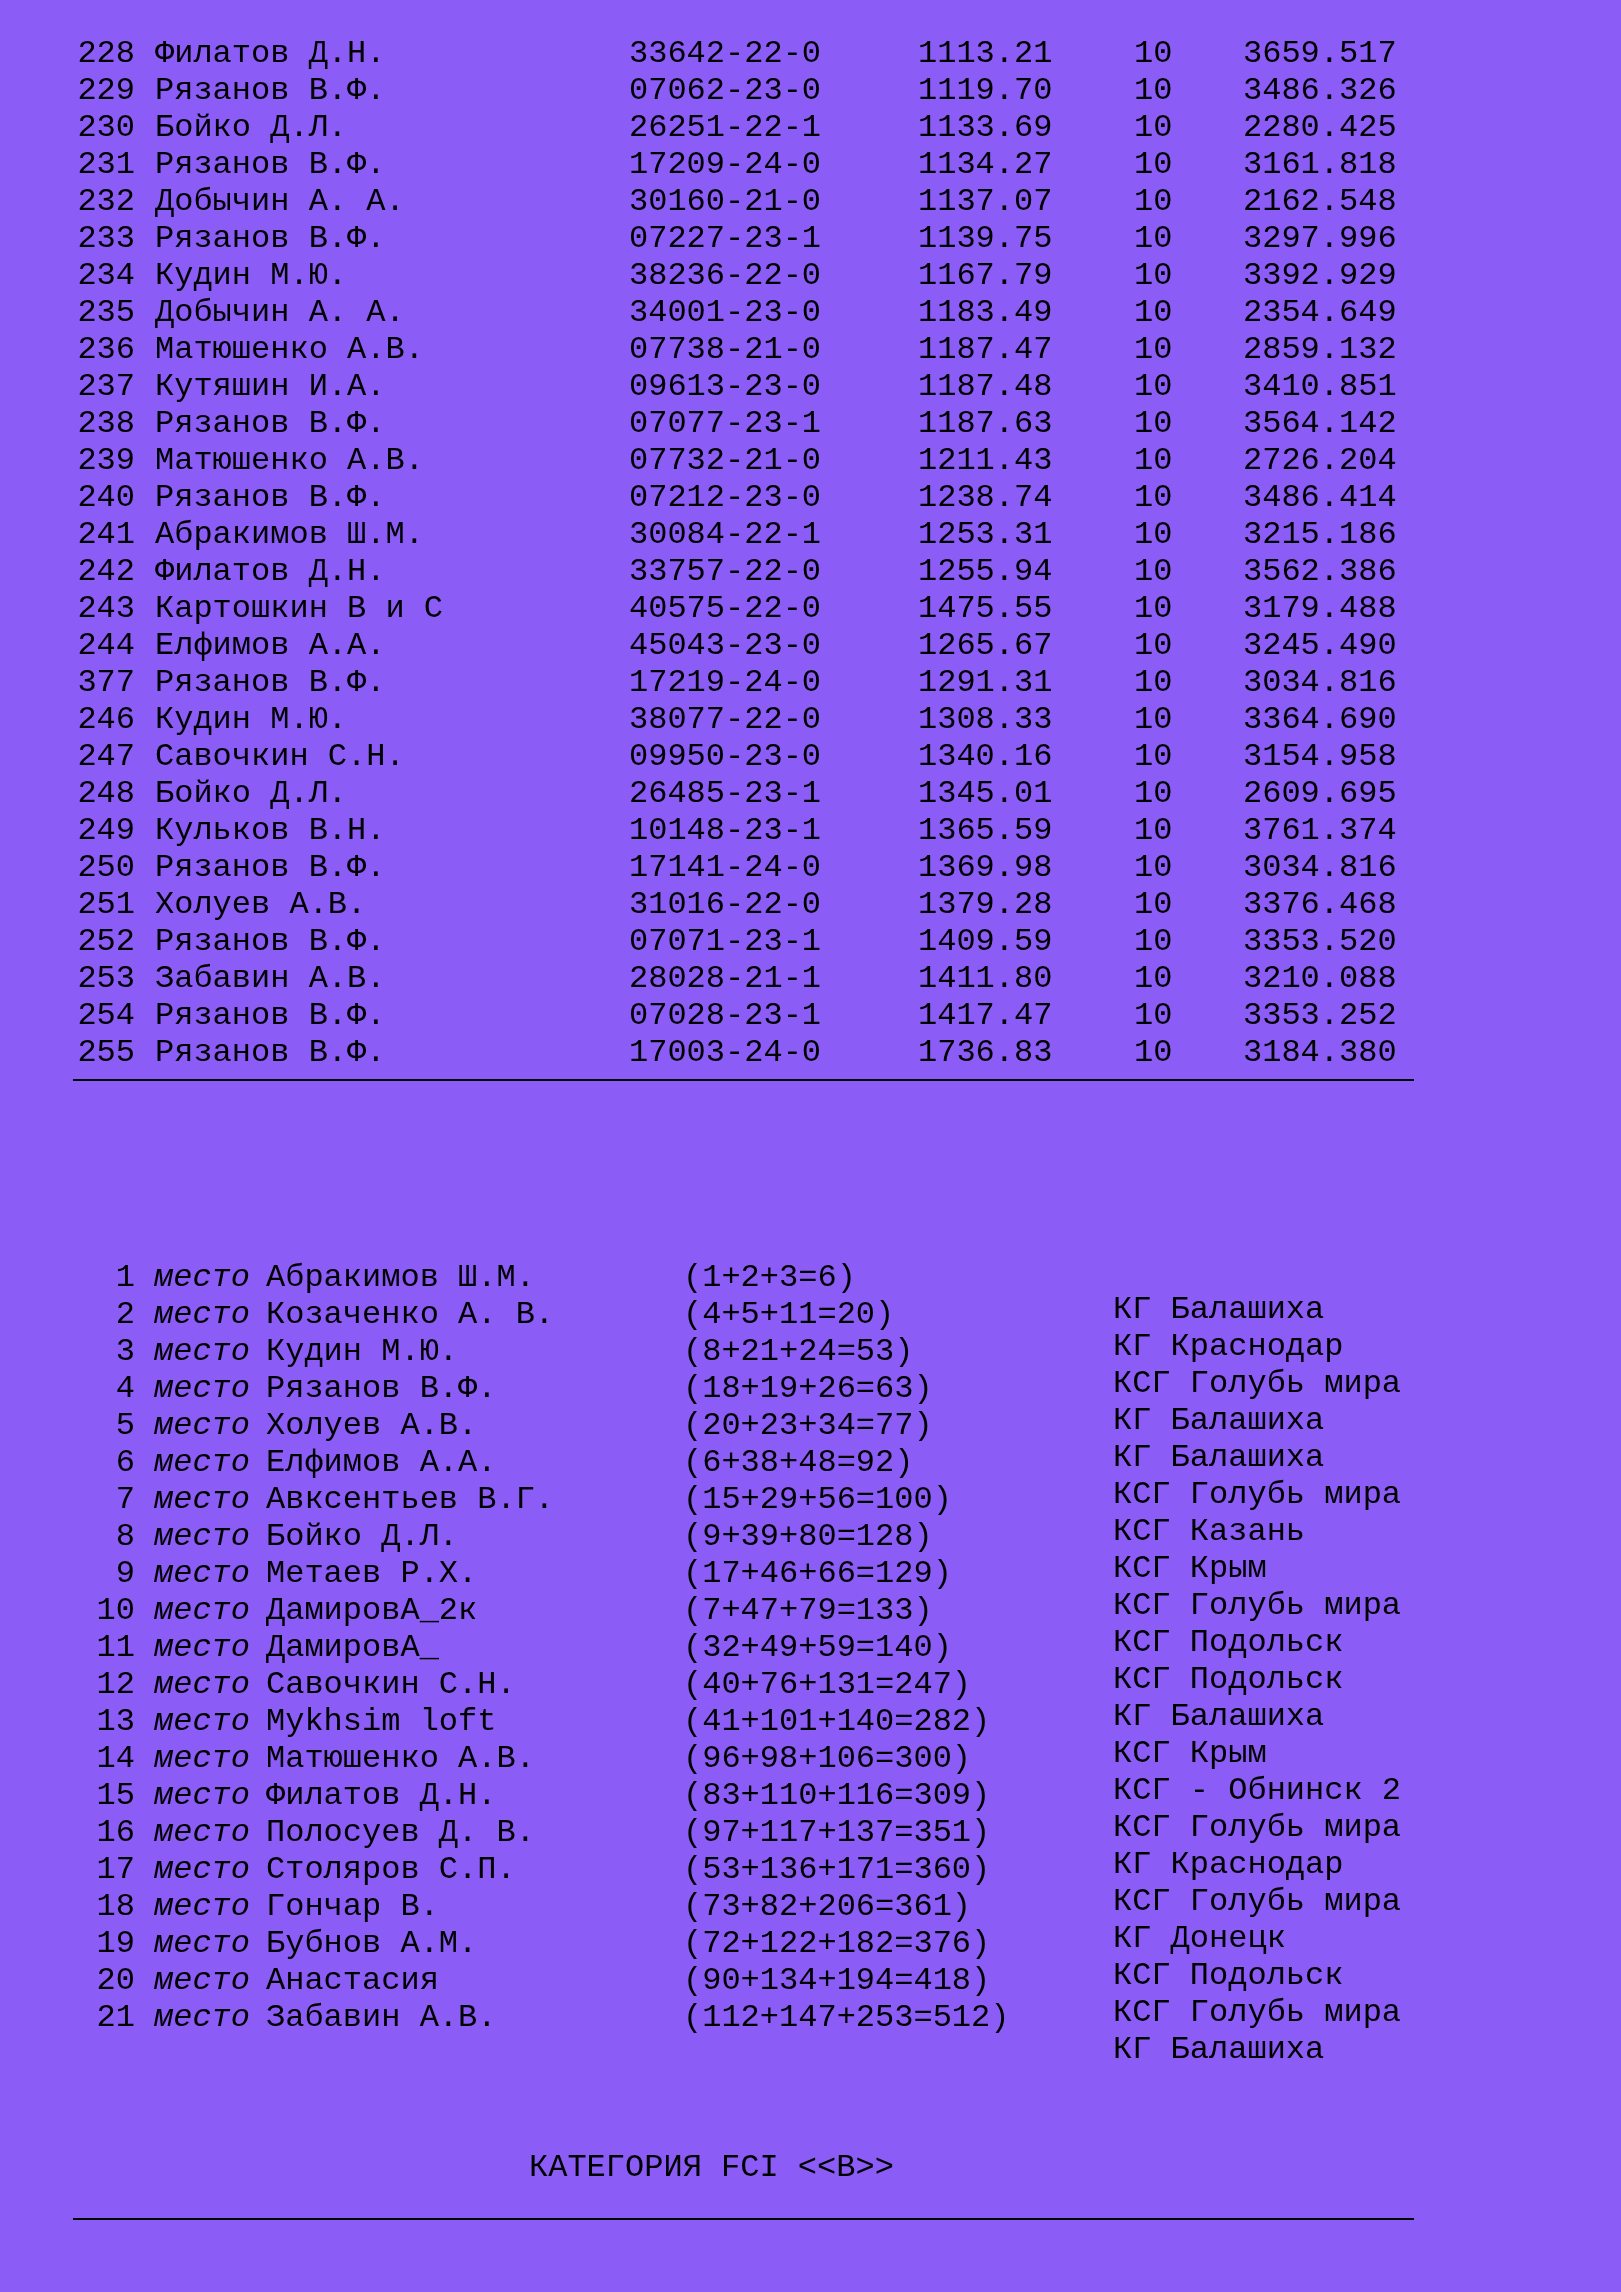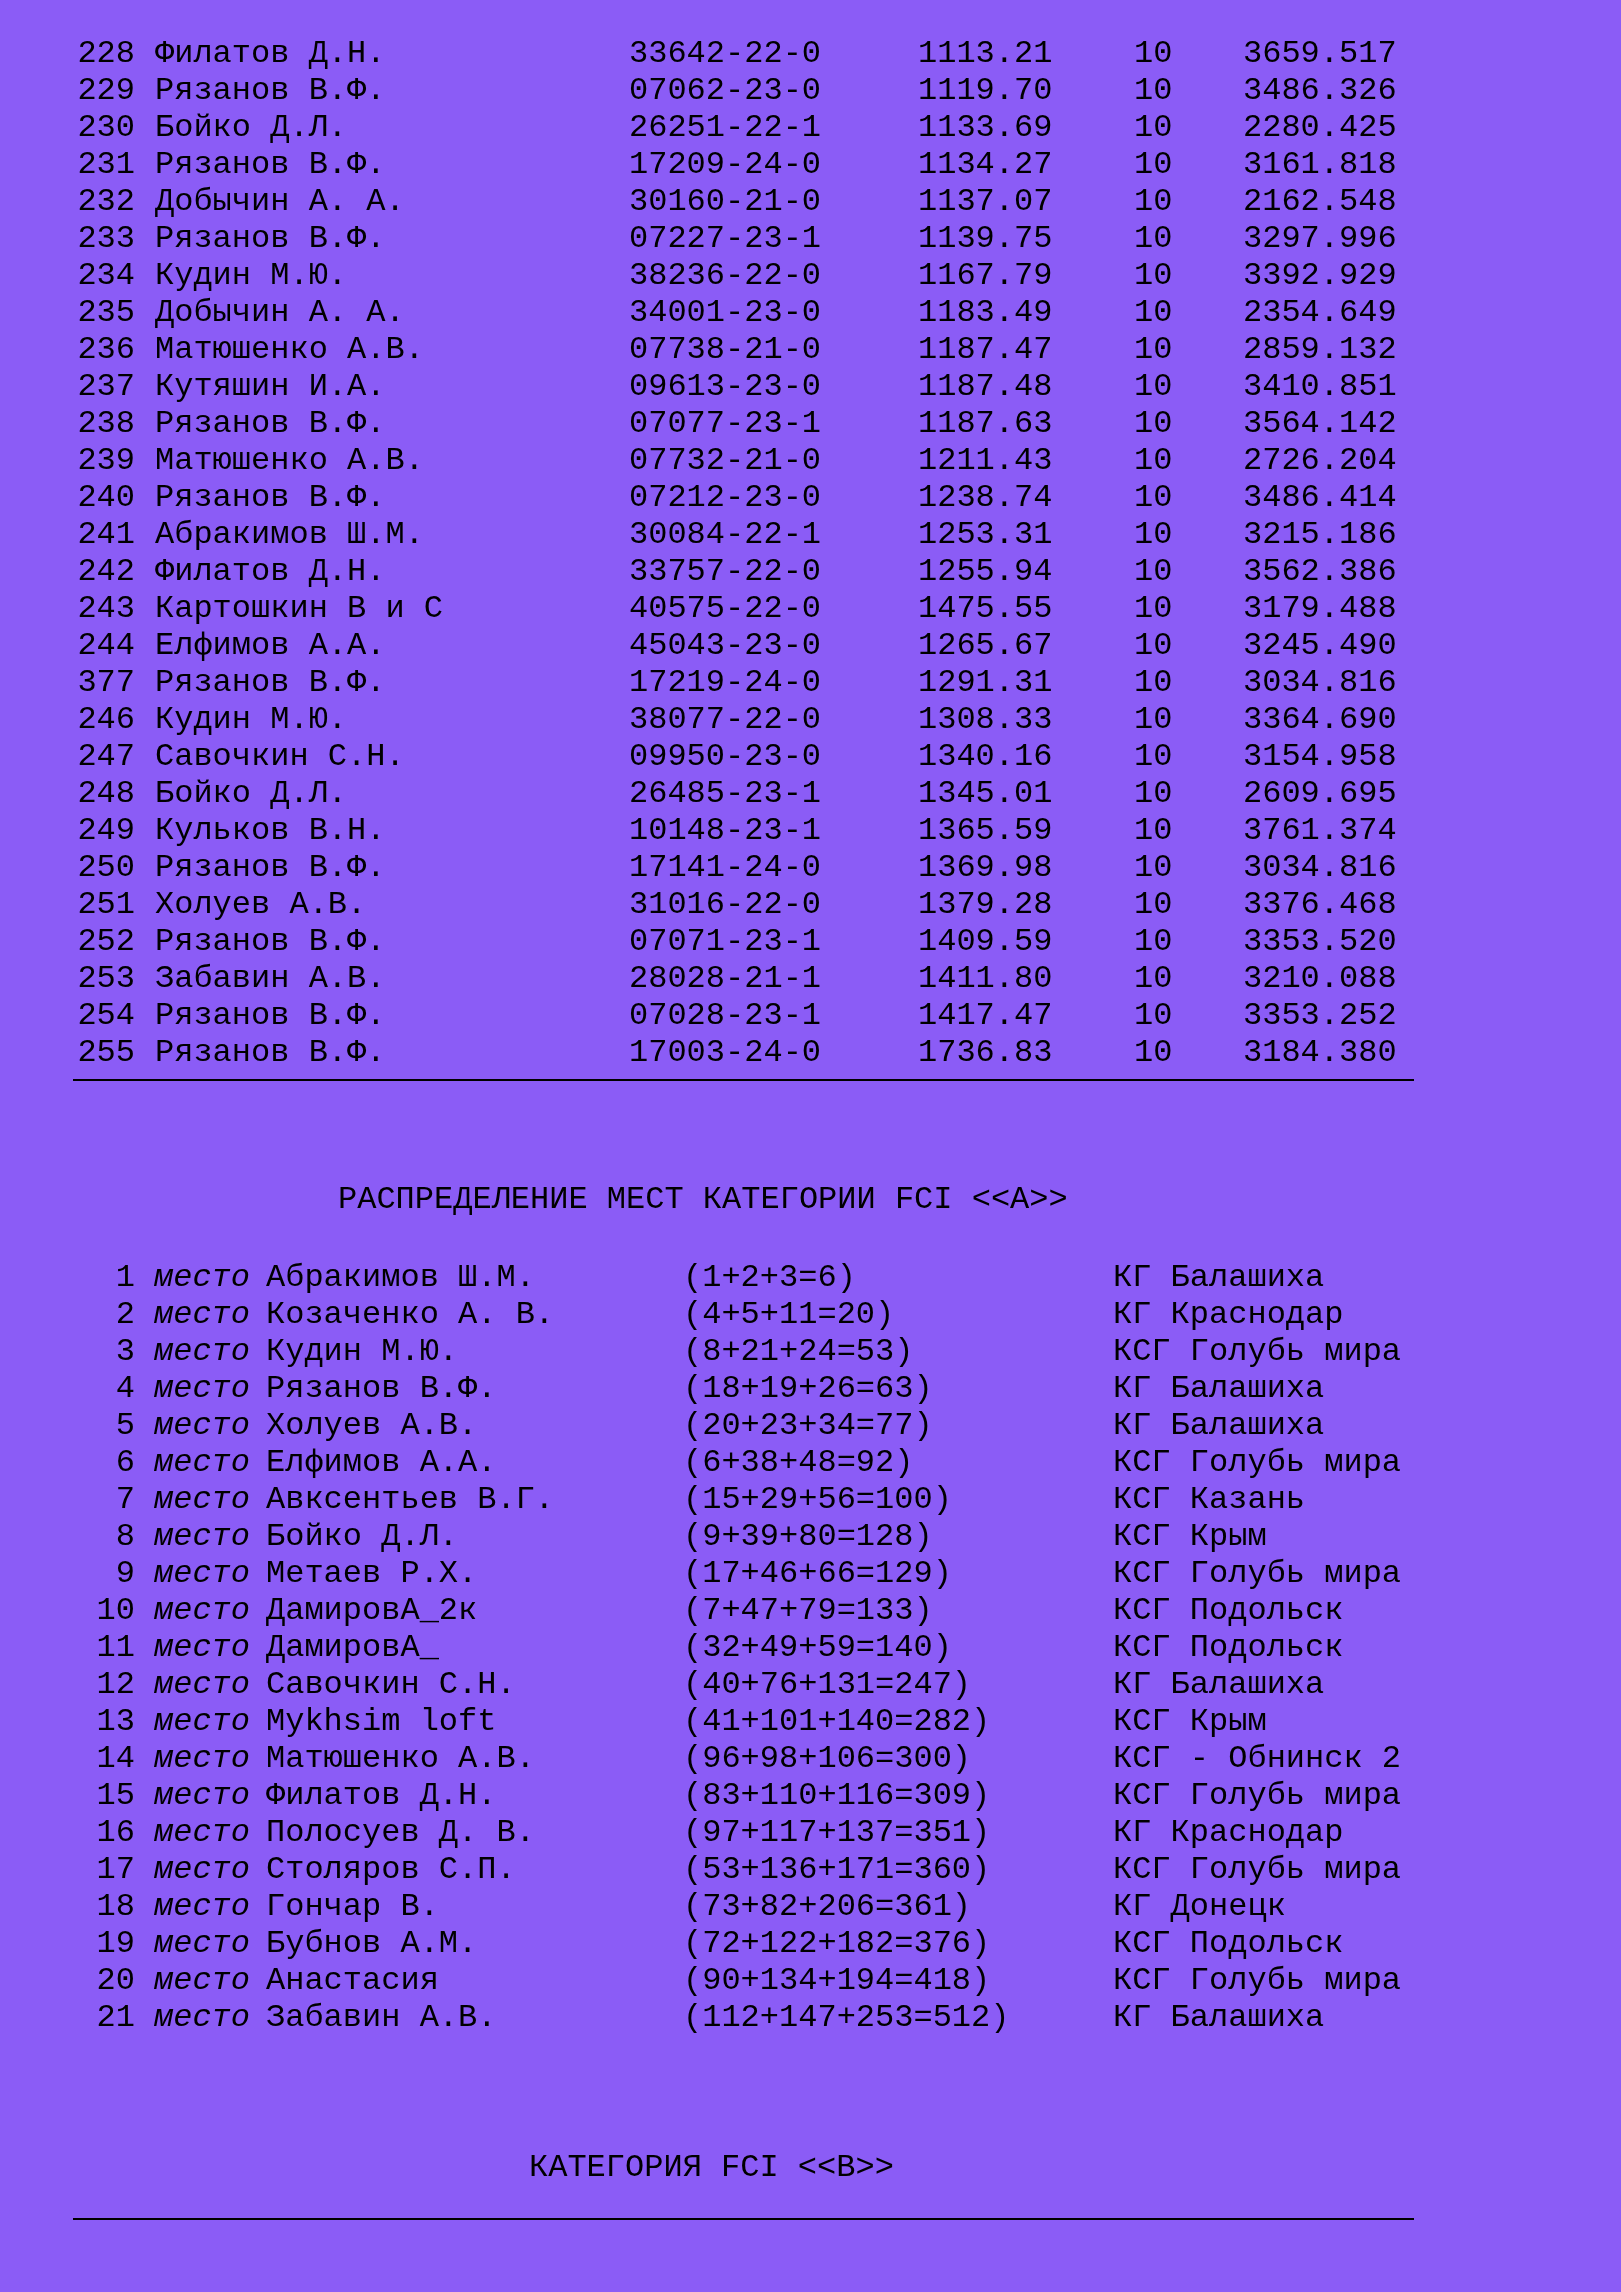--- a/index.html
+++ b/index.html
@@ -27,21 +27,21 @@
   .c-coef   { left:918px; }
   .c-count  { left:1134px; }
   .c-points { left:1243px; }
 
   
   .places { top:1259px; }
   .p-num     { left:39px;  width:96px; text-align:right; }
   .p-label   { left:154px;font-style:italic; }
   .p-name    { left:266px; }
   .p-formula { left:683px; }
-  .p-club    { left:1113px; }
+  .p-club    { left:1113px;margin-top:32px; }
 
   .hr {
     position:absolute; left:73px; width:1341px; height:0;
     border-top:2.9px solid #000000;
   }
   .hr-1 { top:1079px; }
   .hr-2 { top:2218px; }
 
   .title { position:absolute; white-space:pre; line-height:37px; }
   .title-a { left:338px; top:1181px; }
@@ -302,21 +302,20 @@
         <span class="cell c-name">Рязанов В.Ф.</span>
         <span class="cell c-ring">17003-24-0</span>
         <span class="cell c-coef">1736.83</span>
         <span class="cell c-count">10</span>
         <span class="cell c-points">3184.380</span>
       </div>
     </div>
 
   <div class="hr hr-1"></div>
 
-  <div class="title title-a">РАСПРЕДЕЛЕНИЕ МЕСТ КАТЕГОРИИ FCI &lt;&lt;A&gt;&gt;</div>
 
   <div class="block places">
 
       <div class="row">
         <span class="cell p-num">1</span>
         <span class="cell p-label">место</span>
         <span class="cell p-name">Абракимов Ш.М.</span>
         <span class="cell p-formula">(1+2+3=6)</span>
         <span class="cell p-club">КГ Балашиха</span>
       </div>

